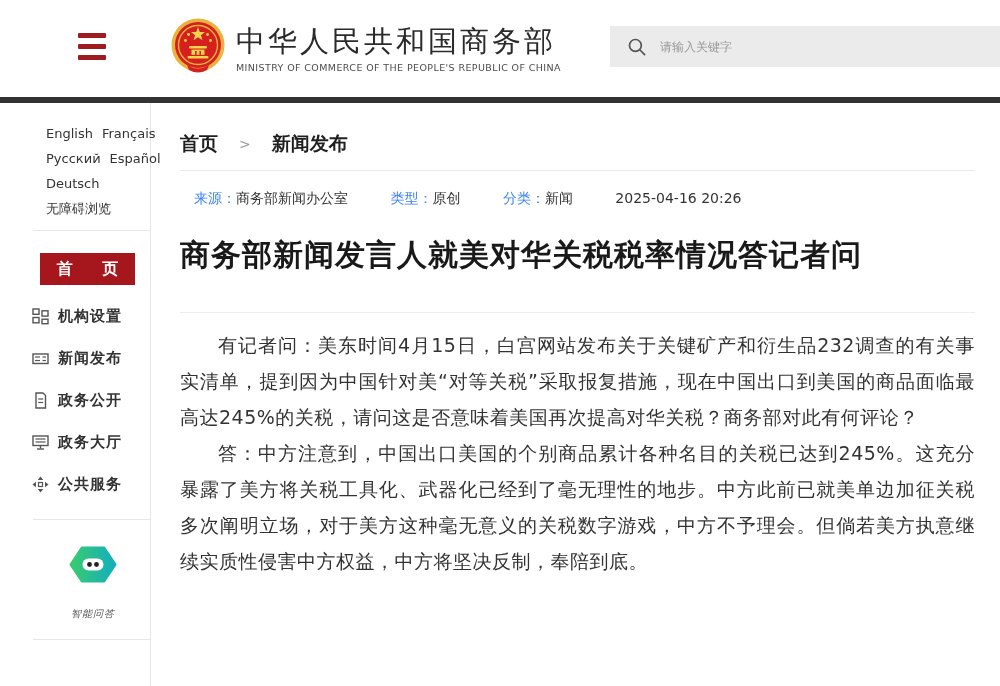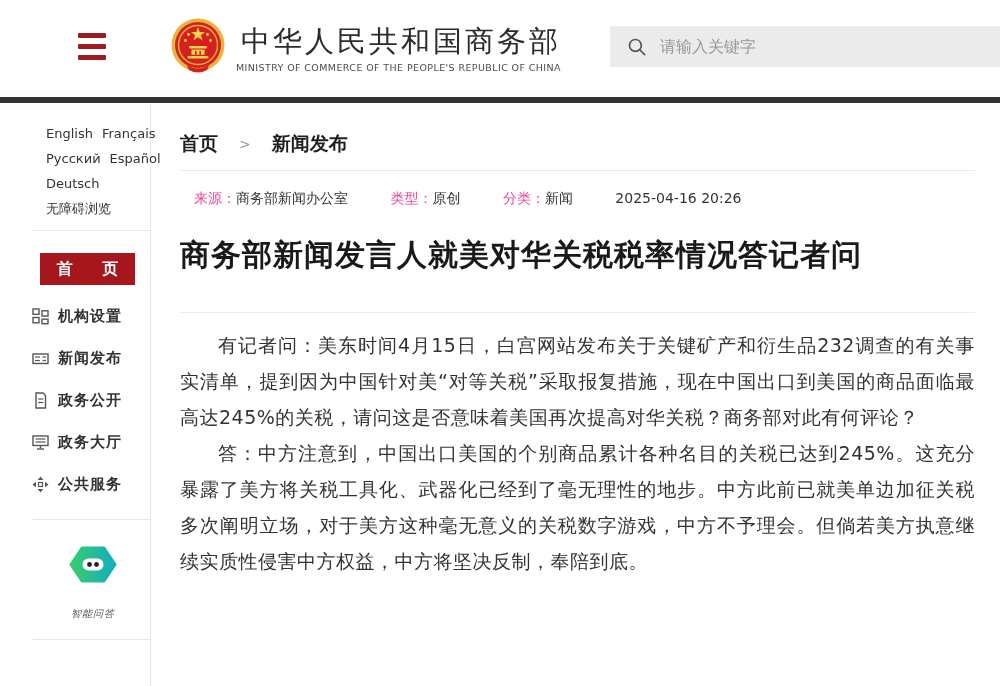--- a/index.html
+++ b/index.html
@@ -6,28 +6,28 @@
   html, body { width: 1000px; height: 686px; overflow: hidden; background: #fff;
     font-family: "DejaVu Sans", "Liberation Sans", sans-serif; }
   .page { position: relative; width: 1000px; height: 686px; background: #fff; }
 
   
   .header { position: relative; height: 97px; background: #fff; }
   .hamburger { position: absolute; left: 78px; top: 33px; width: 28px; height: 27px;
     display: flex; flex-direction: column; justify-content: space-between; cursor: pointer; }
   .hamburger span { display: block; height: 5px; border-radius: 1px; background: #9e1b20; }
   .emblem { position: absolute; left: 170px; top: 17px; width: 56px; height: 56px; }
-  .titleblock { position: absolute; left: 236px; top: 24px; text-align: right; }
+  .titleblock { position: absolute; left: 236px; top: 24px; }
   .site-title { font-size: 29px; color: #2b2b2b; letter-spacing: 3px; font-weight: 500; line-height: 34px; }
   .site-subtitle { margin-top: 4px; font-size: 9.5px; color: #4d4d4d; letter-spacing: 0.4px; }
   .search { position: absolute; left: 610px; top: 26px; width: 390px; height: 41px;
     background: #ebebeb; display: flex; align-items: center; padding-left: 17px; }
   .search svg { flex: 0 0 auto; }
   .search input { border: 0; outline: 0; background: transparent; margin-left: 13px;
-    font-size: 16px; color: #333; width: 300px; font-family: inherit; }
+    font-size: 12px; color: #333; width: 300px; font-family: inherit; }
   .search input::placeholder { color: #999; }
 
   .topbar { height: 6px; background: #333; }
 
   
   .body-row { display: flex; height: 658px; }
   .sidebar { width: 151px; border-right: 1px solid #e6e6e6; padding-top: 24px; flex: 0 0 auto; }
   .langs { padding-left: 46px; font-size: 13px; color: #333; }
   .lang-row { margin-bottom: 11px; line-height: 14px; }
   .lang-row a { color: #333; text-decoration: none; margin-right: 9px; cursor: pointer; }
@@ -44,21 +44,21 @@
   .assistant-divider { border-top: 1px solid #e8e8e8; margin: 18px 0 0 33px; }
 
   
   .main { flex: 1; padding: 28px 25px 0 29px; }
   .breadcrumb { display: flex; align-items: center; }
   .crumb { font-size: 19px; font-weight: bold; color: #1f1f1f; text-decoration: none; cursor: pointer; }
   .crumb-sep { margin: 0 21px; font-size: 14px; color: #999; }
   .bc-divider { border-top: 1px solid #eaeaea; margin-top: 13px; }
   .meta { margin-top: 19px; padding-left: 14px; font-size: 14px; color: #333; }
   .meta .pair { margin-right: 38px; }
-  .meta .m-label { color: #ec4899; }
+  .meta .m-label { color: #3b82f6; }
   .article-title { margin-top: 25px; font-size: 30px; font-weight: bold; color: #191919;
     letter-spacing: 1px; line-height: 44px; }
   .title-divider { border-top: 1px solid #ededed; margin-top: 35px; }
   .article-body { margin-top: 14px; }
   .article-body p { font-size: 19px; color: #333; line-height: 36px; text-indent: 2em;
     text-align: justify; letter-spacing: 0.5px; }
 </style>
 </head>
 <body>
 

